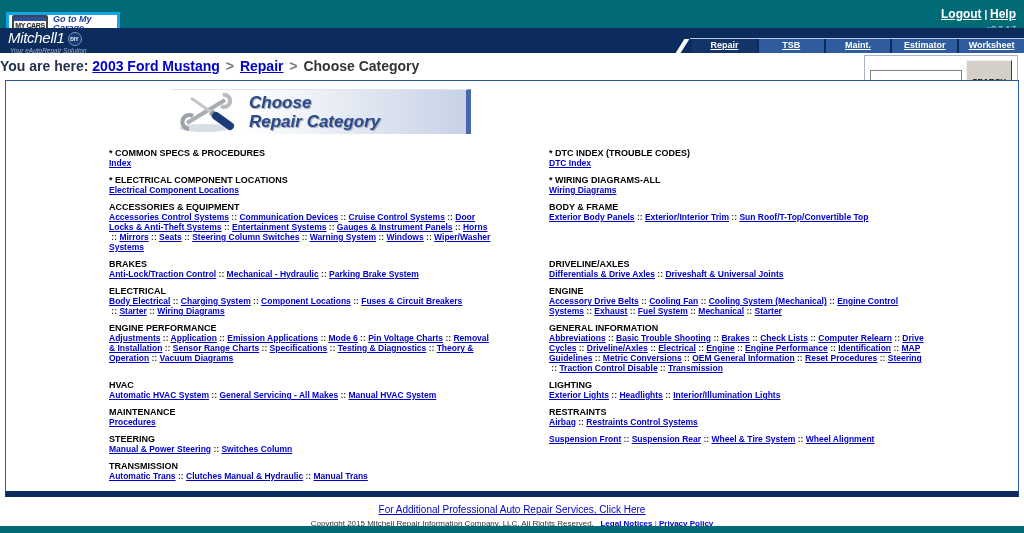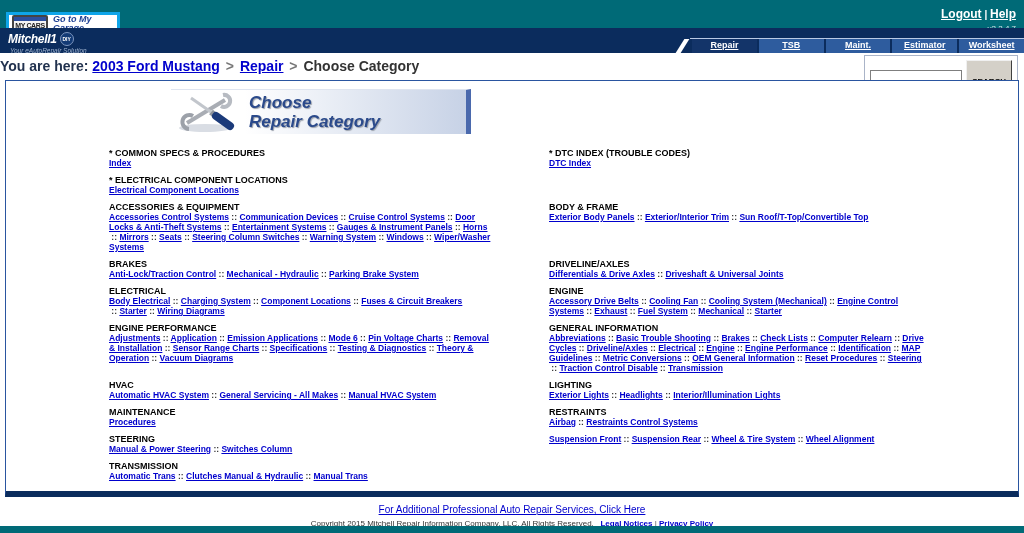--- a/index.html
+++ b/index.html
@@ -18,21 +18,21 @@
   .plate-band { height:4px; background:#2d4f9e; }
   .plate-text { font-size:7px; font-weight:bold; letter-spacing:-0.4px; text-align:center; color:#222; line-height:10px; }
   .garage-text { color:#1c3f93; font-style:italic; font-weight:bold; font-size:9px; line-height:9px; width:50px; }
   .session { position:absolute; right:8px; top:4px; text-align:right; }
   .session a { color:#fff; font-size:12px; font-weight:bold; text-decoration:underline; }
   .session .pipe { color:#fff; font-size:10px; font-weight:bold; }
   .version { color:#cfe3e8; font-size:8px; margin-top:2px; }
   
   .navybar { position:absolute; left:0; top:28px; width:1024px; height:25px; background:#0b2c5d; }
   .brand { position:absolute; left:8px; top:1px; color:#fff; }
-  .brand-name { font-size:12px; font-weight:bold; font-style:italic; letter-spacing:-0.3px; }
+  .brand-name { font-size:15px; font-weight:normal; font-style:italic; letter-spacing:-0.3px; }
   .diy-badge {
     display:inline-block; width:14px; height:14px; border-radius:50%; background:#123a75; border:1px solid #7d96bf;
     color:#fff; font-size:5px; font-weight:bold; text-align:center; line-height:12px; vertical-align:2px; margin-left:3px; font-style:normal;
   }
   .tagline { font-size:6.5px; font-style:italic; color:#9fb3cf; margin-left:2px; }
   .tabstrip { position:absolute; right:0; bottom:0; width:334px; height:15px; display:flex; border-top:1px solid #b9c9e4; }
   .slash { position:absolute; left:-10px; bottom:0; width:5px; height:14px; background:#fff; transform:skewX(-32deg); }
   .tab {
     flex:1; margin-left:2px; background:#2e5c9e; color:#fff; font-size:9px; font-weight:bold;
     text-align:center; line-height:13px; text-decoration:underline; cursor:pointer;
@@ -187,20 +187,24 @@
           <div class="cat-links"><a href="#">Manual &amp; Power Steering</a><span class="sep"> :: </span><a href="#">Switches Column</a></div>
         </div>
         <div style="grid-column-start: 1; grid-row-start: 10;">
           <div class="cat-heading">TRANSMISSION</div>
           <div class="cat-links"><a href="#">Automatic Trans</a><span class="sep"> :: </span><a href="#">Clutches Manual &amp; Hydraulic</a><span class="sep"> :: </span><a href="#">Manual Trans</a></div>
         </div>
         <div style="grid-column-start: 2; grid-row-start: 1;">
           <div class="cat-heading">* DTC INDEX (TROUBLE CODES)</div>
           <div class="cat-links"><a href="#">DTC Index</a></div>
         </div>
+        <div style="grid-column-start: 2; grid-row-start: 2;">
+          <div class="cat-heading">* WIRING DIAGRAMS-ALL</div>
+          <div class="cat-links"><a href="#">Wiring Diagrams</a></div>
+        </div>
         <div style="grid-column-start: 2; grid-row-start: 3;">
           <div class="cat-heading">BODY &amp; FRAME</div>
           <div class="cat-links"><a href="#">Exterior Body Panels</a><span class="sep"> :: </span><a href="#">Exterior/Interior Trim</a><span class="sep"> :: </span><a href="#">Sun Roof/T-Top/Convertible Top</a></div>
         </div>
         <div style="grid-column-start: 2; grid-row-start: 4;">
           <div class="cat-heading">DRIVELINE/AXLES</div>
           <div class="cat-links"><a href="#">Differentials &amp; Drive Axles</a><span class="sep"> :: </span><a href="#">Driveshaft &amp; Universal Joints</a></div>
         </div>
         <div style="grid-column-start: 2; grid-row-start: 5;">
           <div class="cat-heading">ENGINE</div>

